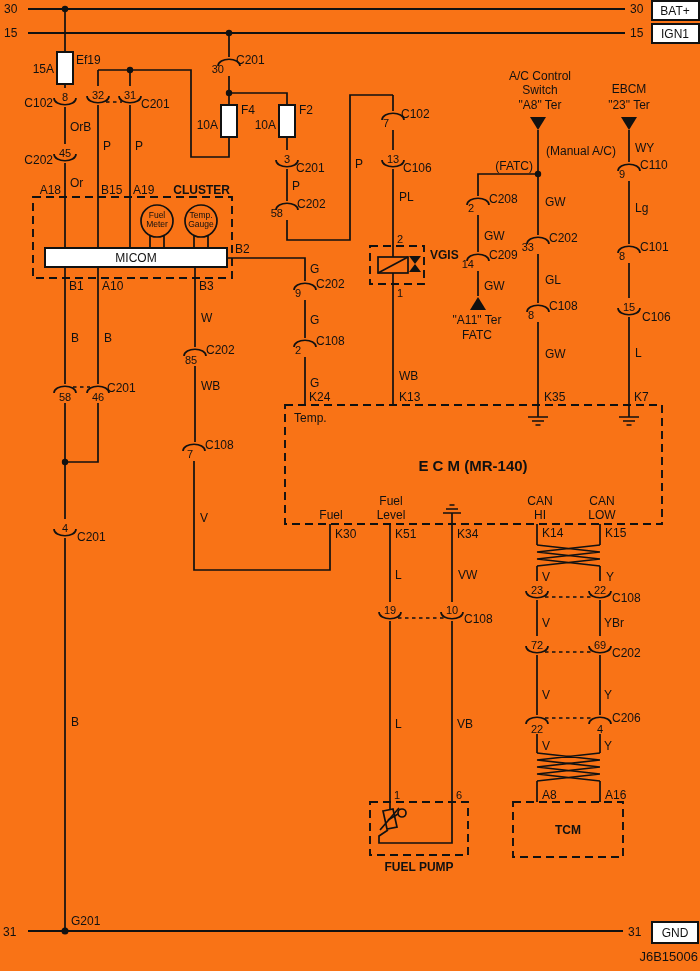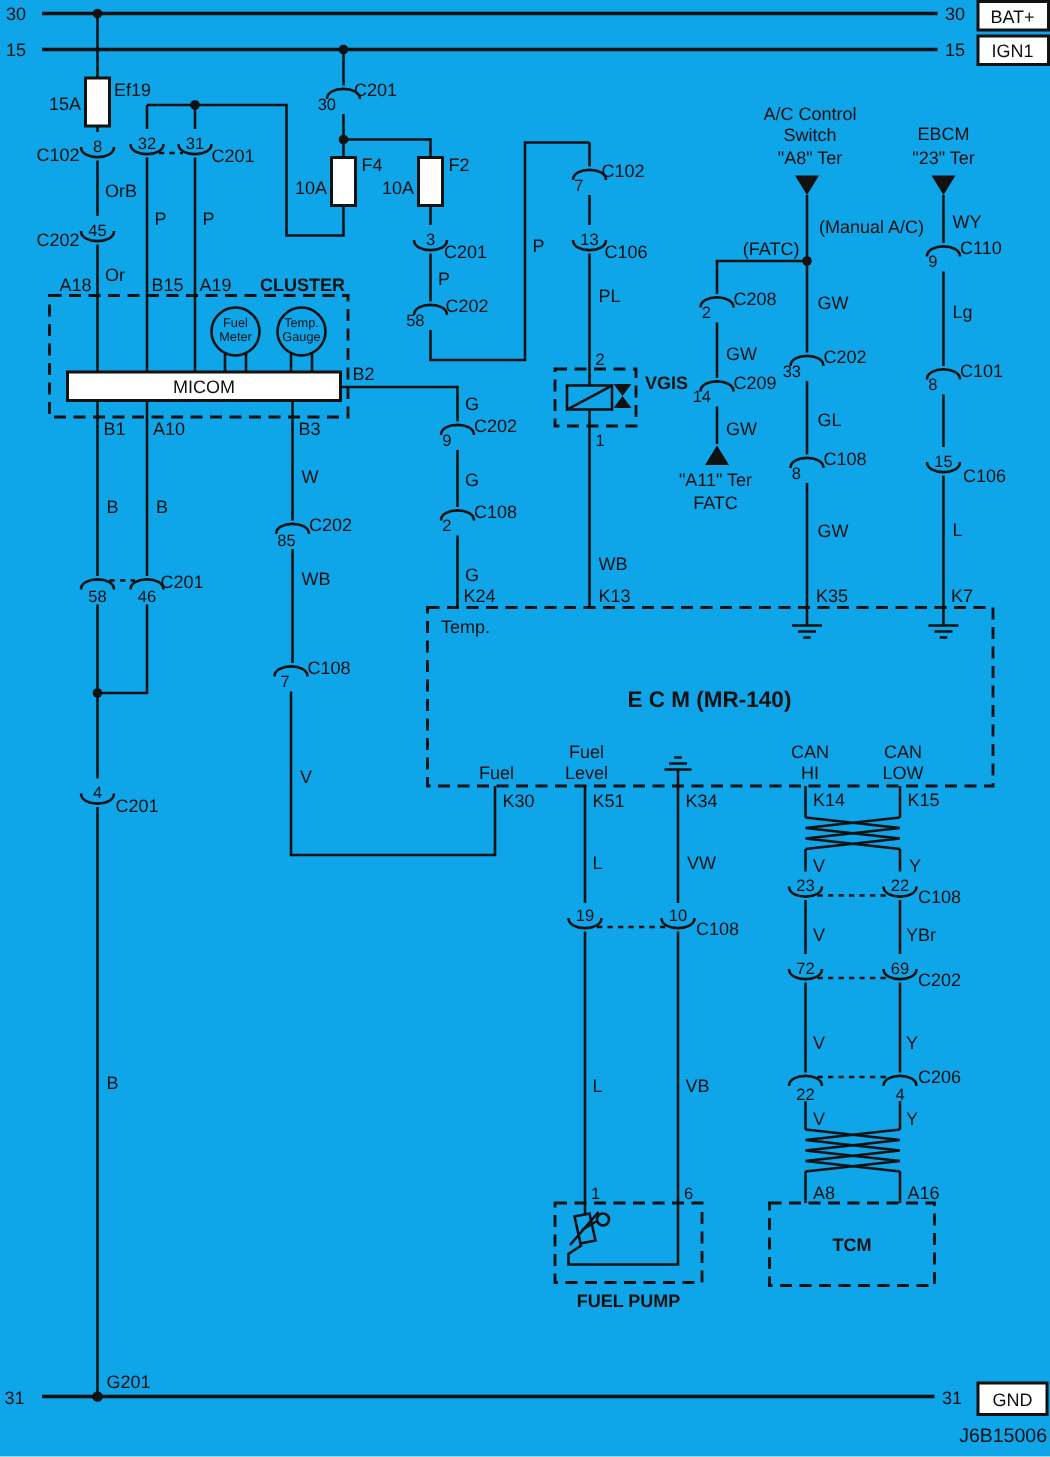--- a/index.html
+++ b/index.html
@@ -1,16 +1,16 @@
 <!DOCTYPE html>
 <html><head>
 <meta charset="utf-8">
 <style>
   html,body{margin:0;padding:0;background:#ffffff;}
-  .stage{width:700px;height:971px;position:relative;background:#0ea5e9;}
+  .stage{width:700px;height:971px;position:relative;background:#f97316;}
   .t{font-family:"Liberation Sans",sans-serif;font-size:12px;fill:#111;}
   .s11{font-size:11px;}
   .s8{font-size:8.5px;}
   .s13{font-size:13px;}
   .s15{font-size:15px;}
   .bold{font-weight:700;}
   .mid{text-anchor:middle;}
   .end{text-anchor:end;}
   .w{stroke:#111;stroke-width:1.7;fill:none;}
   .w2{stroke-width:2.2;}

